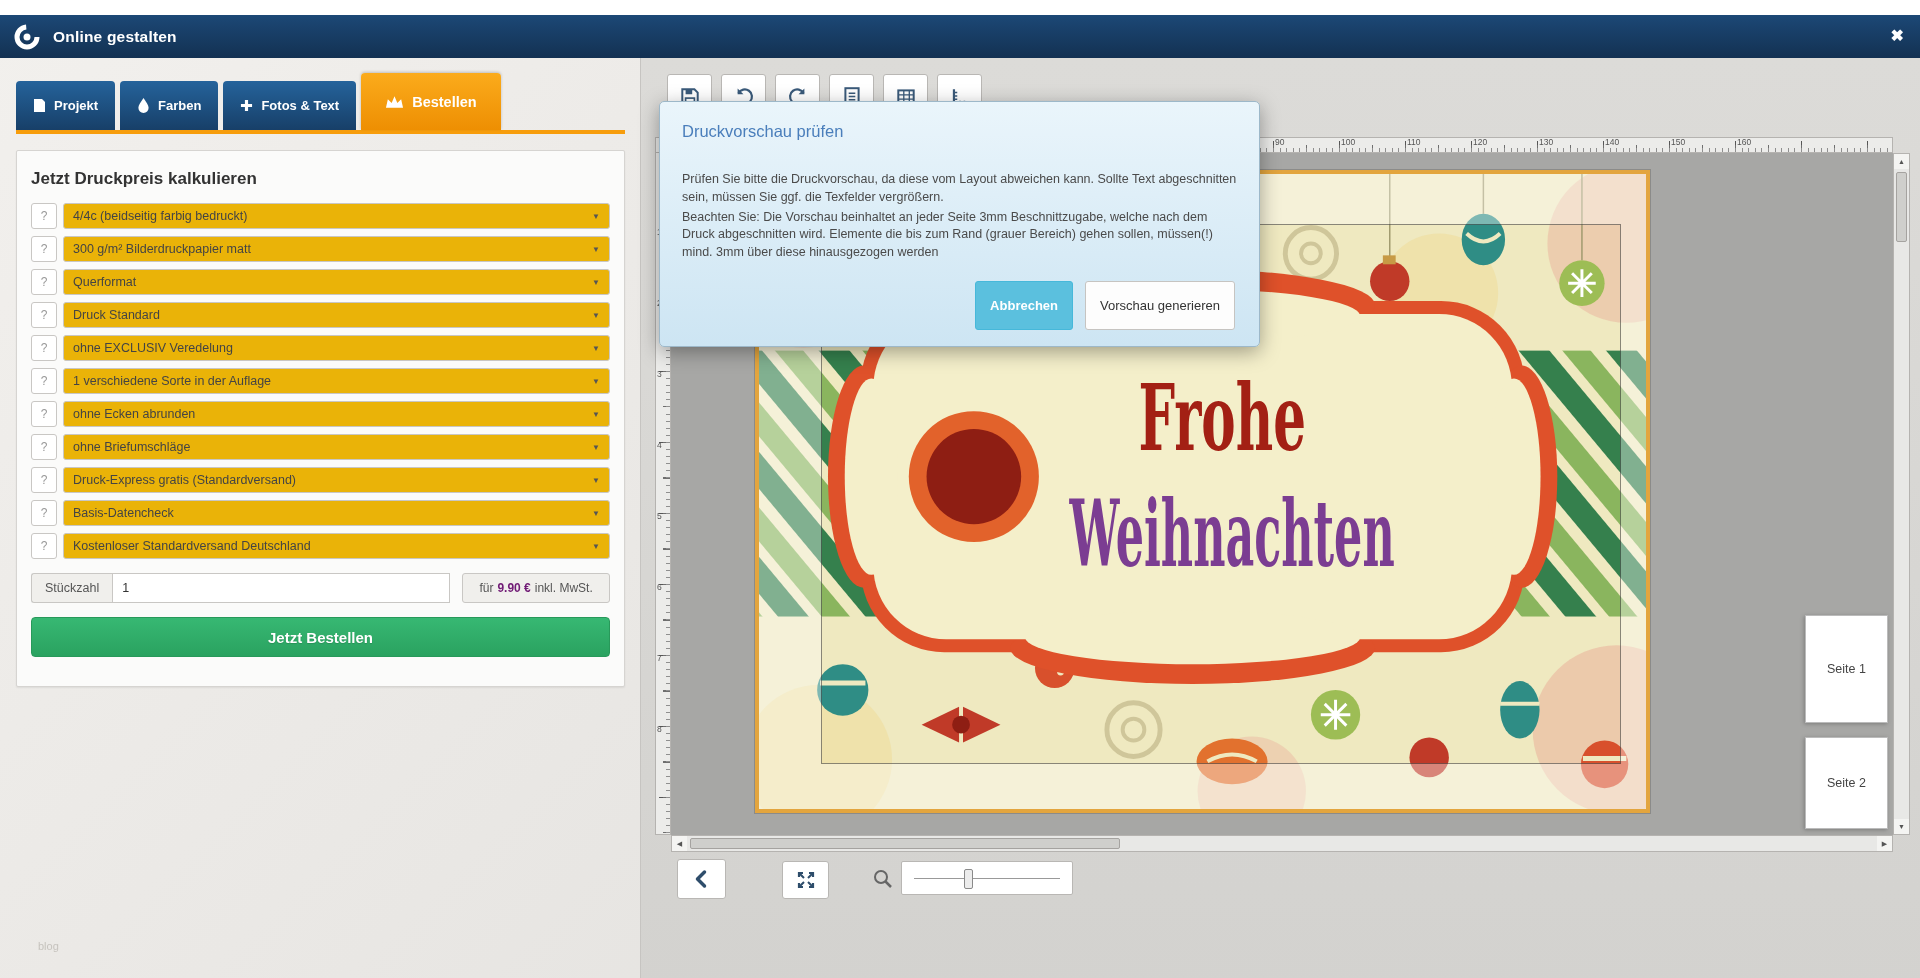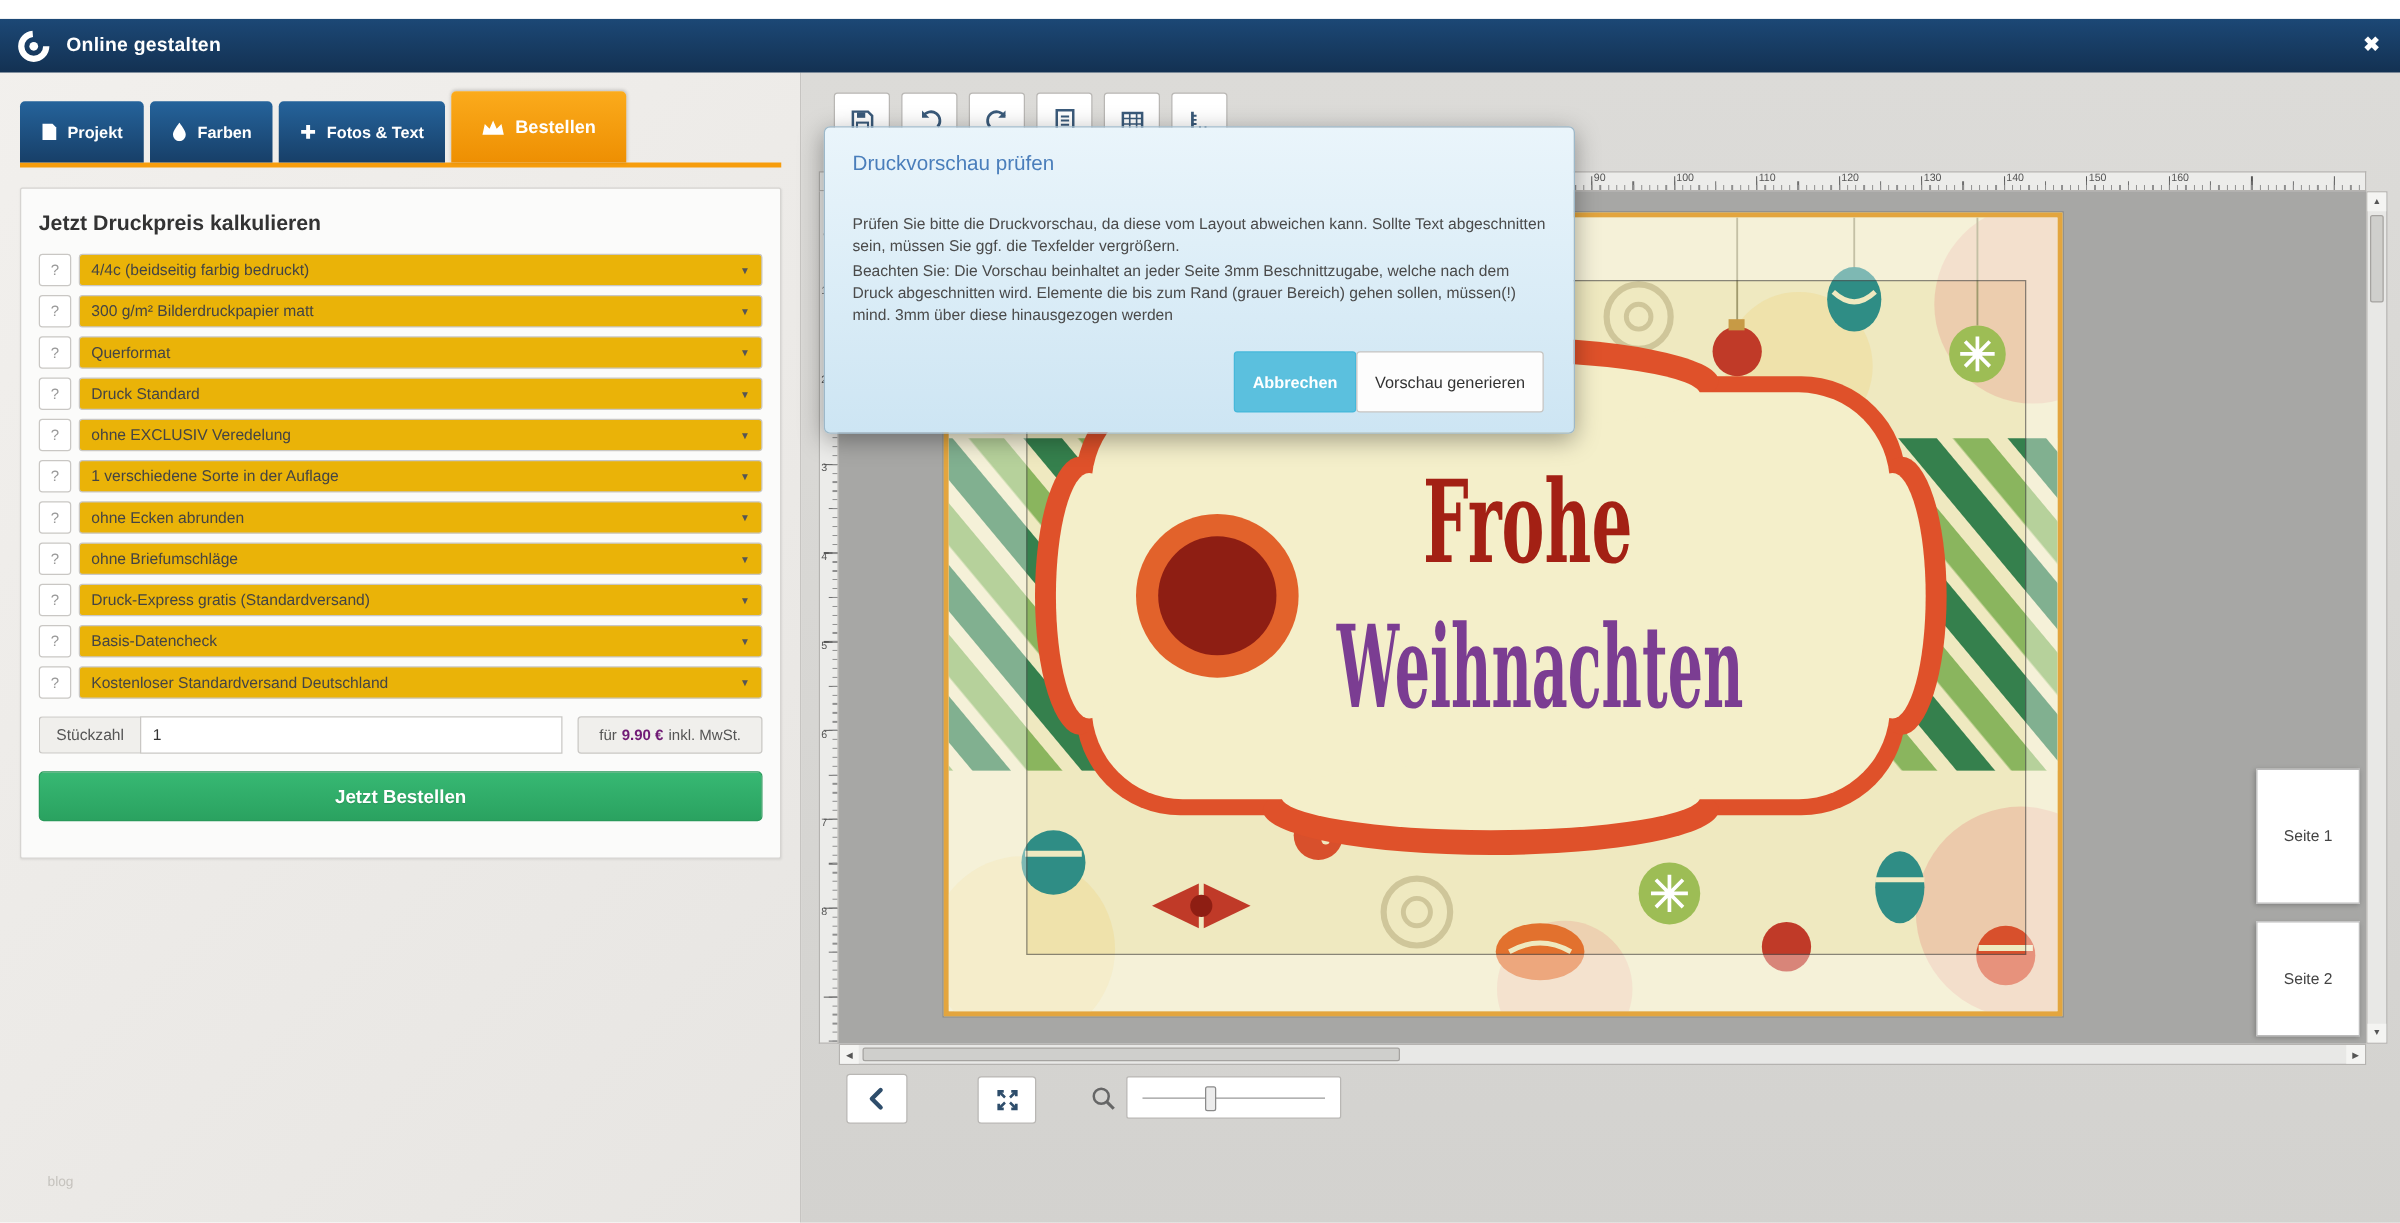--- a/index.html
+++ b/index.html
@@ -116,21 +116,21 @@
   .zoom-handle { position:absolute; left:62px; top:7px; width:9px; height:20px; background:#ececec;
                  border:1px solid #8a8a8a; border-radius:2px; cursor:pointer; }
 
   
   .modal { position:absolute; left:659px; top:86px; width:601px; height:246px;
            background:linear-gradient(#eaf5fb,#cde5f3); border:1px solid #9db8c9; border-radius:5px;
            box-shadow:0 5px 20px rgba(0,0,0,.35); padding:20px 22px; z-index:60; }
   .modal-title { font-size:16.5px; color:#4a7ebb; margin-bottom:30px; }
   .modal-body { width:560px; font-size:12.5px; line-height:1.42; color:#4a4a4a; }
   .modal-body p { margin-bottom:2px; }
-  .modal-actions { position:absolute; right:24px; bottom:16px; display:flex; gap:0; }
+  .modal-actions { position:absolute; right:24px; bottom:16px; display:flex; gap:12px; }
   .btn-cancel { background:#5bc0de; border:1px solid #46b8da; color:#fff; font-weight:bold;
                 font-size:13px; padding:7px 14px; border-radius:3px; cursor:pointer; font-family:"Liberation Sans",sans-serif; }
   .btn-confirm { background:#fdfdfd; border:1px solid #c6c4c1; color:#333;
                  font-size:13px; padding:16px 14px; border-radius:3px; cursor:pointer; font-family:"Liberation Sans",sans-serif; }
 
   .bottom-edge { position:absolute; left:0; bottom:0; width:1920px; height:4px; background:#b3b1ae; }
 </style>
 </head>
 <body>
 

